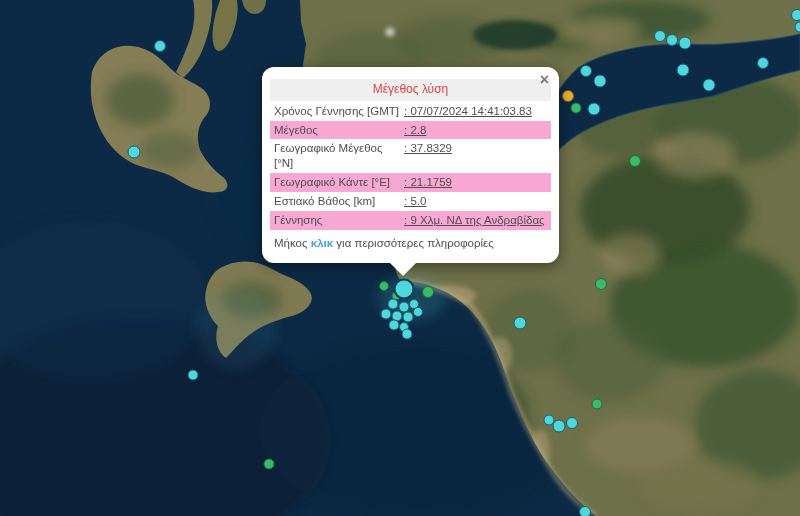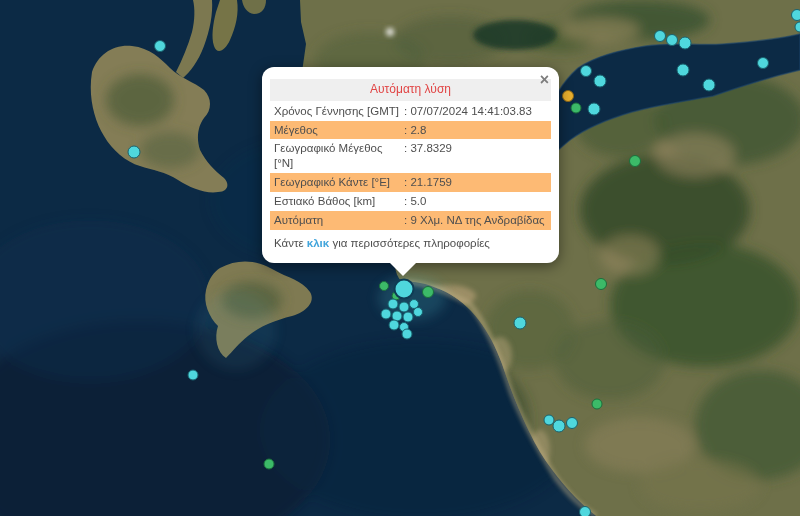--- a/index.html
+++ b/index.html
@@ -37,23 +37,23 @@
     position:absolute;top:3px;right:8px;
     color:#7d7d7d;font-size:16px;font-weight:bold;line-height:1;
     cursor:pointer;background:none;border:none;padding:2px;
     font-family:"Liberation Sans",sans-serif;
   }
   .popup-title{
     background:#efefef;color:#e14444;text-align:center;
     font-size:12px;padding:3px 0;margin-bottom:1px;
   }
   .popup-row{display:flex;padding:2px 4px;align-items:flex-start;}
-  .popup-row.striped{background:#fdba74;}
+  .popup-row.striped{background:#f9a8d4;}
   .popup-row .lbl{width:126px;flex:none;padding-right:4px;}
-  .popup-row .val{flex:1;}
+  .popup-row .val{flex:1;text-decoration:underline;}
   .popup-footer{padding:6px 4px 1px 4px;}
   .popup-footer .link{color:#42a5dc;cursor:pointer;font-weight:bold;}
 </style>
 </head>
 <body>
 
 <div class="stage">
 
   <div style="position:absolute;inset:0;z-index:1;">
     <svg class="map-svg" width="800" height="516" viewBox="0 0 800 516">
@@ -205,21 +205,21 @@
       <div class="marker" style="left: 408px; top: 317px; width: 11px; height: 11px; background: rgb(79, 215, 221); border-color: rgb(25, 98, 110);"></div>
       <div class="marker" style="left: 418px; top: 312px; width: 10px; height: 10px; background: rgb(79, 215, 221); border-color: rgb(25, 98, 110);"></div>
       <div class="marker" style="left: 394px; top: 325px; width: 11px; height: 11px; background: rgb(79, 215, 221); border-color: rgb(25, 98, 110);"></div>
       <div class="marker" style="left: 404px; top: 327px; width: 10px; height: 10px; background: rgb(79, 215, 221); border-color: rgb(25, 98, 110);"></div>
       <div class="marker" style="left: 407px; top: 334px; width: 11px; height: 11px; background: rgb(79, 215, 221); border-color: rgb(25, 98, 110);"></div>
       <div class="marker main" style="left: 404px; top: 289px; width: 21px; height: 21px; background: rgb(79, 215, 221); border-color: rgb(14, 61, 85);"></div>
     </div>
 
   <div class="popup">
     <button class="popup-close">×</button>
-    <div class="popup-title">Αυτόματη λύση</div>
+    <div class="popup-title">Μέγεθος λύση</div>
     <div id="popup-rows">
   <div class="popup-row">
     <span class="lbl">Χρόνος Γέννησης [GMT]</span>
     <span class="val">: 07/07/2024 14:41:03.83</span>
   </div>
 
   <div class="popup-row striped">
     <span class="lbl">Μέγεθος</span>
     <span class="val">: 2.8</span>
   </div>
@@ -233,21 +233,21 @@
     <span class="lbl">Γεωγραφικό Κάντε [°E]</span>
     <span class="val">: 21.1759</span>
   </div>
 
   <div class="popup-row">
     <span class="lbl">Εστιακό Βάθος [km]</span>
     <span class="val">: 5.0</span>
   </div>
 
   <div class="popup-row striped">
-    <span class="lbl">Αυτόματη</span>
+    <span class="lbl">Γέννησης</span>
     <span class="val">: 9 Χλμ. ΝΔ της Ανδραβίδας</span>
   </div>
 </div>
-    <div class="popup-footer"><span>Κάντε </span><span class="link">κλικ</span><span> για περισσότερες πληροφορίες</span></div>
+    <div class="popup-footer"><span>Μήκος </span><span class="link">κλικ</span><span> για περισσότερες πληροφορίες</span></div>
     <div class="popup-arrow"></div>
   </div>
 
 </div>
 
 </body></html>

